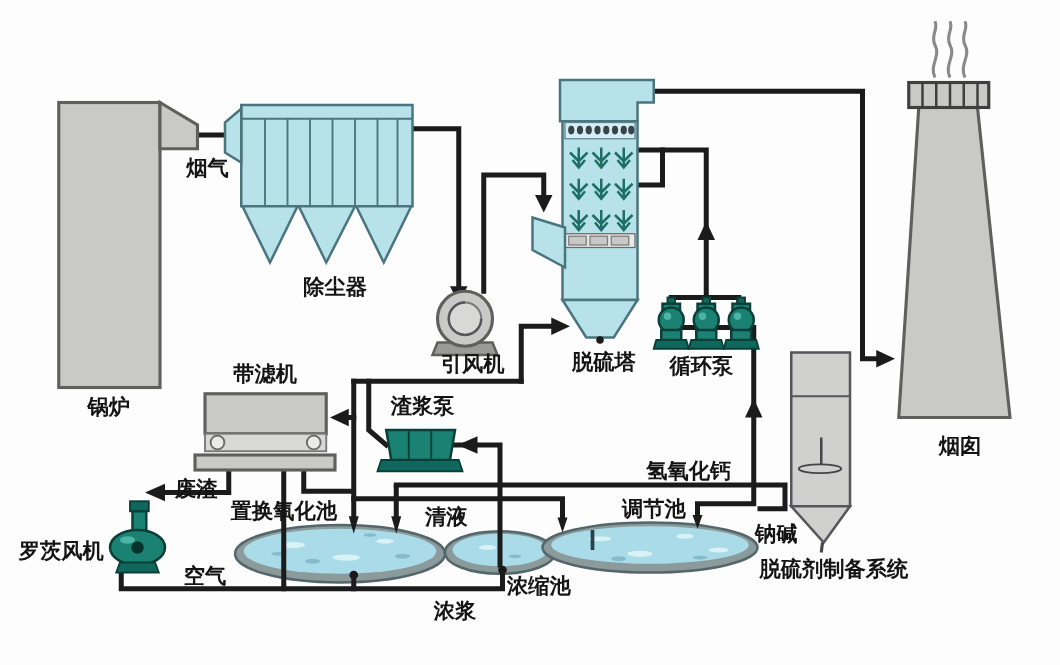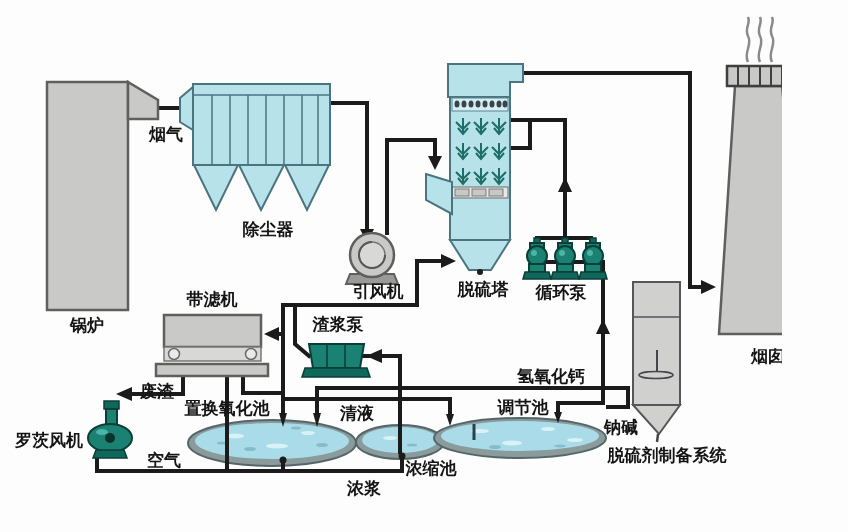--- a/index.html
+++ b/index.html
@@ -1,16 +1,16 @@
 <!DOCTYPE html>
 <html><head>
 <meta charset="utf-8">
 <style>
   html,body{margin:0;padding:0;background:#fdfdfd;}
-  .stage{position:relative;width:782px;height:532px;background:#fdfdfd;overflow:hidden;
+  .stage{position:relative;width:848px;height:532px;background:#fdfdfd;overflow:hidden;
          font-family:"Liberation Sans","DejaVu Sans",sans-serif;}
   svg{display:block;}
   .lbl{font-family:"Liberation Sans","DejaVu Sans",sans-serif;
        font-size:17px;font-weight:700;fill:#141414;text-anchor:middle;}
   .pipe{stroke:#1b1b1b;stroke-width:4;fill:none;stroke-linecap:square;}
   .arrow{fill:#1b1b1b;stroke:none;}
   .cyan{fill:#b7e2ea;stroke:#4a7580;stroke-width:2;}
   .cyanline{stroke:#4a7580;stroke-width:1.5;fill:none;}
   .gray{fill:#c9c9c7;stroke:#5f5f5d;stroke-width:2.5;}
   .lgray{fill:#d8d8d6;stroke:#77777a;stroke-width:1.5;}

